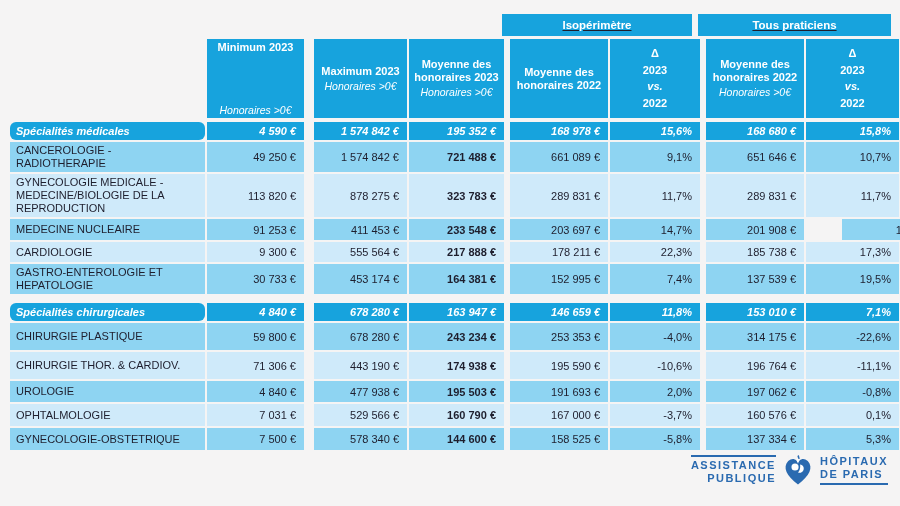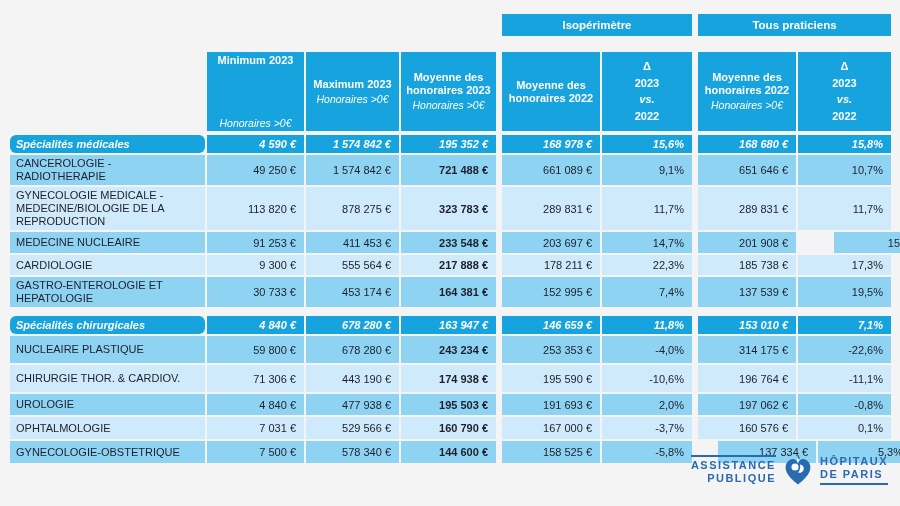--- a/index.html
+++ b/index.html
@@ -10,30 +10,30 @@
     color:#1e1e2d;
     overflow:hidden;
     position:relative;
   }
   .stage { position:absolute; inset:0; padding:14px 10px 0 10px; }
 
   
   .trow { display:flex; margin-bottom:2px; }
   .cell { flex:0 0 auto; display:flex; align-items:center; }
   .c0 { width:195px; margin-right:2px; }
-  .c1 { width:97px;  margin-right:2px;gap:48px; }
+  .c1 { width:97px;  margin-right:10px;gap:48px; }
   .c2 { width:93px;  margin-right:2px; }
   .c3 { width:95px;  margin-right:6px; }
   .c4 { width:98px;  margin-right:2px; }
   .c5 { width:90px;  margin-right:6px;padding-left:23px; }
   .c6 { width:98px;  margin-right:2px; }
   .c7 { width:93px;  margin-right:0; }
 
   
-  .group-row { height:22px; margin-bottom:16px; }
+  .group-row { height:22px; margin-bottom:3px;text-decoration:underline; }
   .group-spacer { width:492px; margin-right:0; }
   .group-cell {
     background:var(--blue);
     color:#fff; font-weight:bold; font-size:11.5px;
     justify-content:center;
   }
   .group-iso  { width:190px; margin-right:6px; }
   .group-tous { width:193px; }
 
   
@@ -207,21 +207,21 @@
         <div class="cell c0">Spécialités chirurgicales</div>
         <div class="cell num c1">4 840 €</div>
         <div class="cell num c2">678 280 €</div>
         <div class="cell num c3">163 947 €</div>
         <div class="cell num c4">146 659 €</div>
         <div class="cell num c5">11,8%</div>
         <div class="cell num c6">153 010 €</div>
         <div class="cell num c7">7,1%</div>
       </div>
       <div class="trow data-row alt0">
-        <div class="cell c0" style="min-height: 27px;">NUCLEAIRE PLASTIQUE</div>
+        <div class="cell c0" style="min-height: 27px;">CHIRURGIE PLASTIQUE</div>
         <div class="cell num c1" style="min-height: 27px;">59 800 €</div>
         <div class="cell num c2" style="min-height: 27px;">678 280 €</div>
         <div class="cell num c3 avg" style="min-height: 27px;">243 234 €</div>
         <div class="cell num c4" style="min-height: 27px;">253 353 €</div>
         <div class="cell num c5" style="min-height: 27px;">-4,0%</div>
         <div class="cell num c6" style="min-height: 27px;">314 175 €</div>
         <div class="cell num c7" style="min-height: 27px;">-22,6%</div>
       </div>
       <div class="trow data-row alt1">
         <div class="cell c0" style="min-height: 27px;">CHIRURGIE THOR. &amp; CARDIOV.</div>
@@ -253,21 +253,21 @@
         <div class="cell num c6" style="min-height: 22px;">160 576 €</div>
         <div class="cell num c7" style="min-height: 22px;">0,1%</div>
       </div>
       <div class="trow data-row alt0">
         <div class="cell c0" style="min-height: 22px;">GYNECOLOGIE-OBSTETRIQUE</div>
         <div class="cell num c1" style="min-height: 22px;">7 500 €</div>
         <div class="cell num c2" style="min-height: 22px;">578 340 €</div>
         <div class="cell num c3 avg" style="min-height: 22px;">144 600 €</div>
         <div class="cell num c4" style="min-height: 22px;">158 525 €</div>
         <div class="cell num c5" style="min-height: 22px;">-5,8%</div>
-        <div class="cell num c6" style="min-height: 22px; margin-left: 20px;">137 334 €</div>
+        <div class="cell num c6" style="min-height: 22px;">137 334 €</div>
         <div class="cell num c7" style="min-height: 22px;">5,3%</div>
       </div>
     </div>
 
   <div class="logo">
     <div class="logo-left">
       <div class="logo-rule"></div>
       <div>ASSISTANCE</div>
       <div>PUBLIQUE</div>
     </div>

